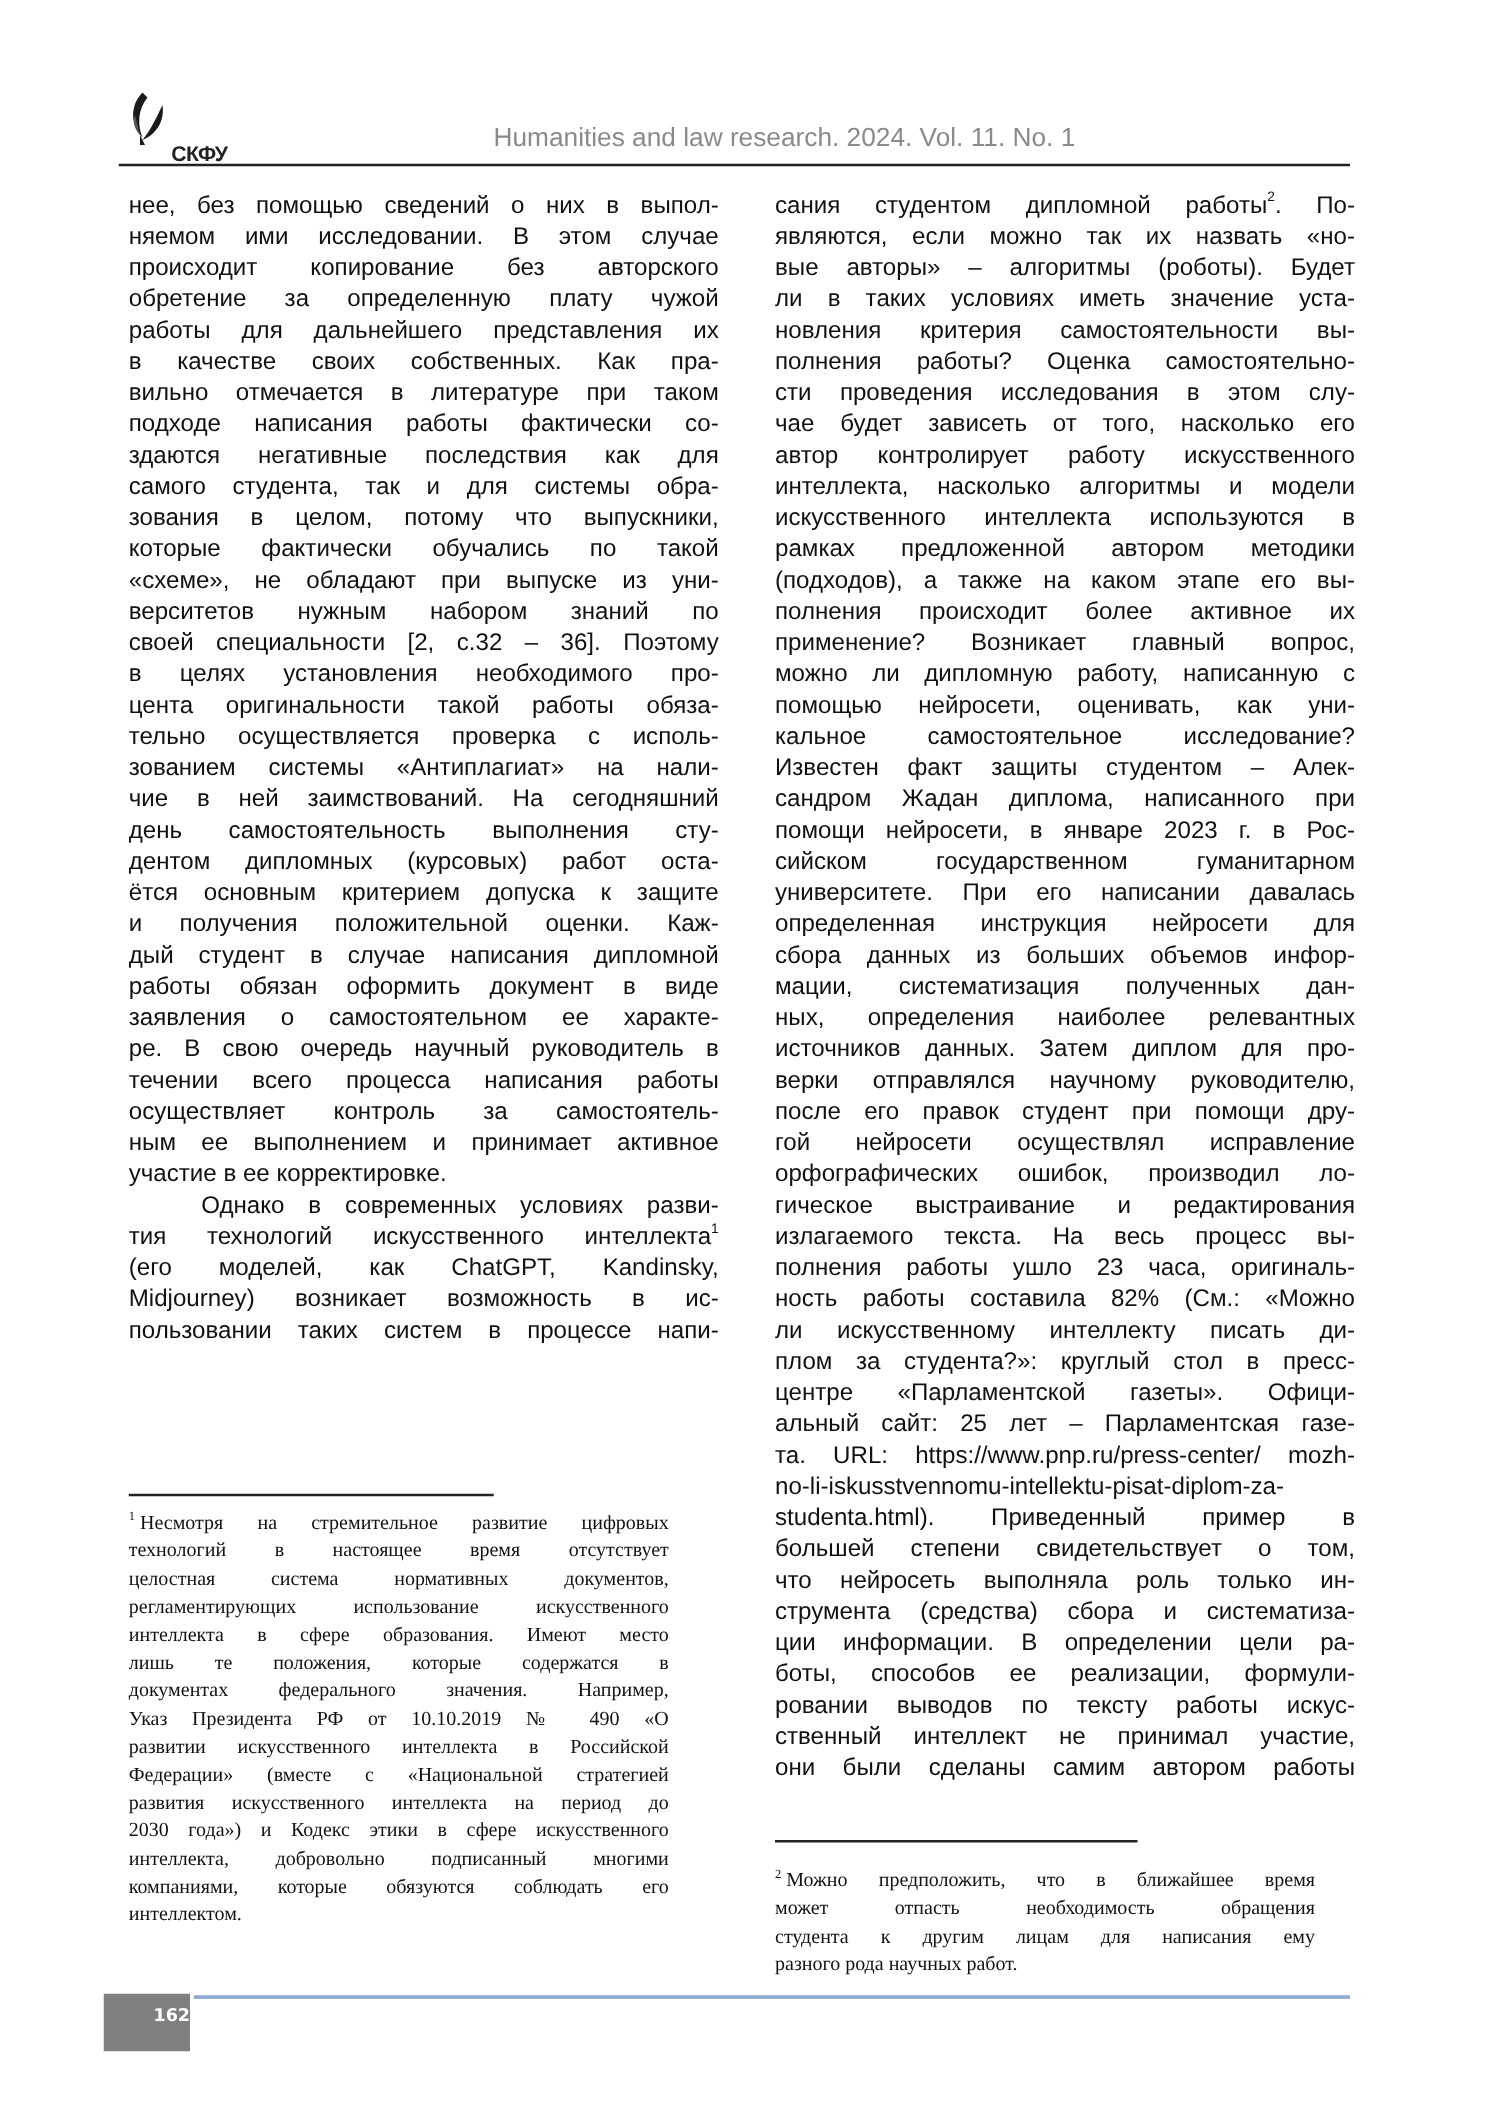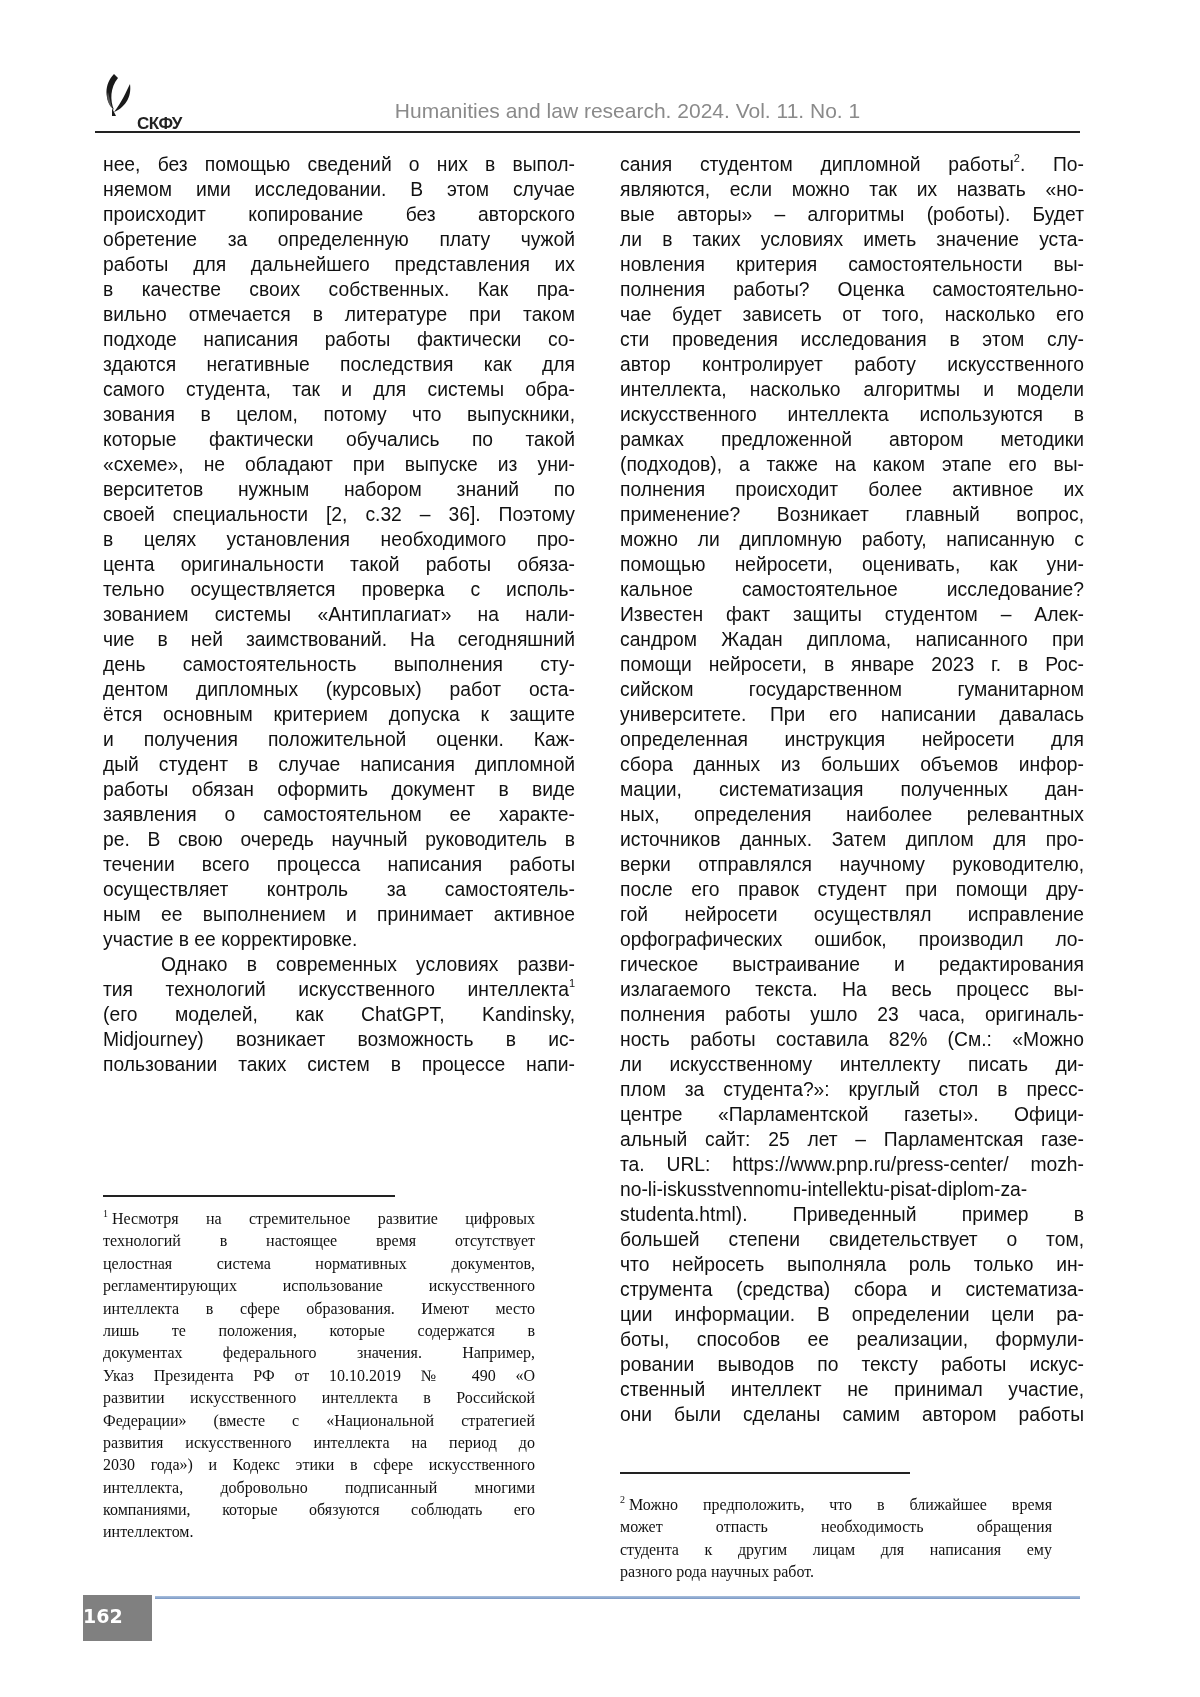--- a/index.html
+++ b/index.html
@@ -25,21 +25,21 @@
   .fn-rule-right { left: 620px; top: 1472px; width: 290px; }
 
   .footnote { position: absolute; font-family: "Liberation Serif", serif; font-size: 16px; line-height: 22.4px; color: #111; }
   .footnote-left { left: 103px; top: 1208px; width: 432px; }
   .footnote-right { left: 620px; top: 1494px; width: 432px; }
   .footnote .line { height: 22.4px; }
   .fn-mark { font-size: 10px; vertical-align: 7px; line-height: 0; margin-right: 4px; }
 
   .footer-rule { position: absolute; left: 155px; top: 1596px; width: 925px; height: 3px; background: linear-gradient(#a9c0de, #7a98c4); }
   .page-number-box { position: absolute; left: 83px; top: 1595px; width: 69px; height: 46px; background: #808080; }
-  .page-number { position: absolute; left: 0; right: 0; top: 10px; text-align: left; font-family: "DejaVu Sans", sans-serif; font-weight: bold; font-size: 19px; color: #ffffff; }
+  .page-number { position: absolute; left: 0; right: 0; top: 10px; text-align: right; font-family: "DejaVu Sans", sans-serif; font-weight: bold; font-size: 14px; color: #ffffff; }
 </style>
 </head>
 <body>
 
 <div class="page">
 
   <div class="header">
     <div class="logo">
       <svg width="80" height="60" viewBox="0 0 80 60">
         <path d="M14 4 C4 14, 4 30, 14 40 C10 30, 10 18, 18 8 Z" fill="#1a1a1a"></path>
@@ -112,22 +112,22 @@
     <span class="line last">интеллектом.</span>
   </div>
 
   <div class="col col-right">
     <span class="line"><span>сания студентом дипломной работы</span><sup>2</sup><span>. По-</span></span>
     <span class="line">являются, если можно так их назвать «но-</span>
     <span class="line">вые авторы» – алгоритмы (роботы). Будет</span>
     <span class="line">ли в таких условиях иметь значение уста-</span>
     <span class="line">новления критерия самостоятельности вы-</span>
     <span class="line">полнения работы? Оценка самостоятельно-</span>
+    <span class="line">сти проведения исследования в этом слу-</span>
     <span class="line">чае будет зависеть от того, насколько его</span>
-    <span class="line">сти проведения исследования в этом слу-</span>
     <span class="line">автор контролирует работу искусственного</span>
     <span class="line">интеллекта, насколько алгоритмы и модели</span>
     <span class="line">искусственного интеллекта используются в</span>
     <span class="line">рамках предложенной автором методики</span>
     <span class="line">(подходов), а также на каком этапе его вы-</span>
     <span class="line">полнения происходит более активное их</span>
     <span class="line">применение? Возникает главный вопрос,</span>
     <span class="line">можно ли дипломную работу, написанную с</span>
     <span class="line">помощью нейросети, оценивать, как уни-</span>
     <span class="line">кальное самостоятельное исследование?</span>

